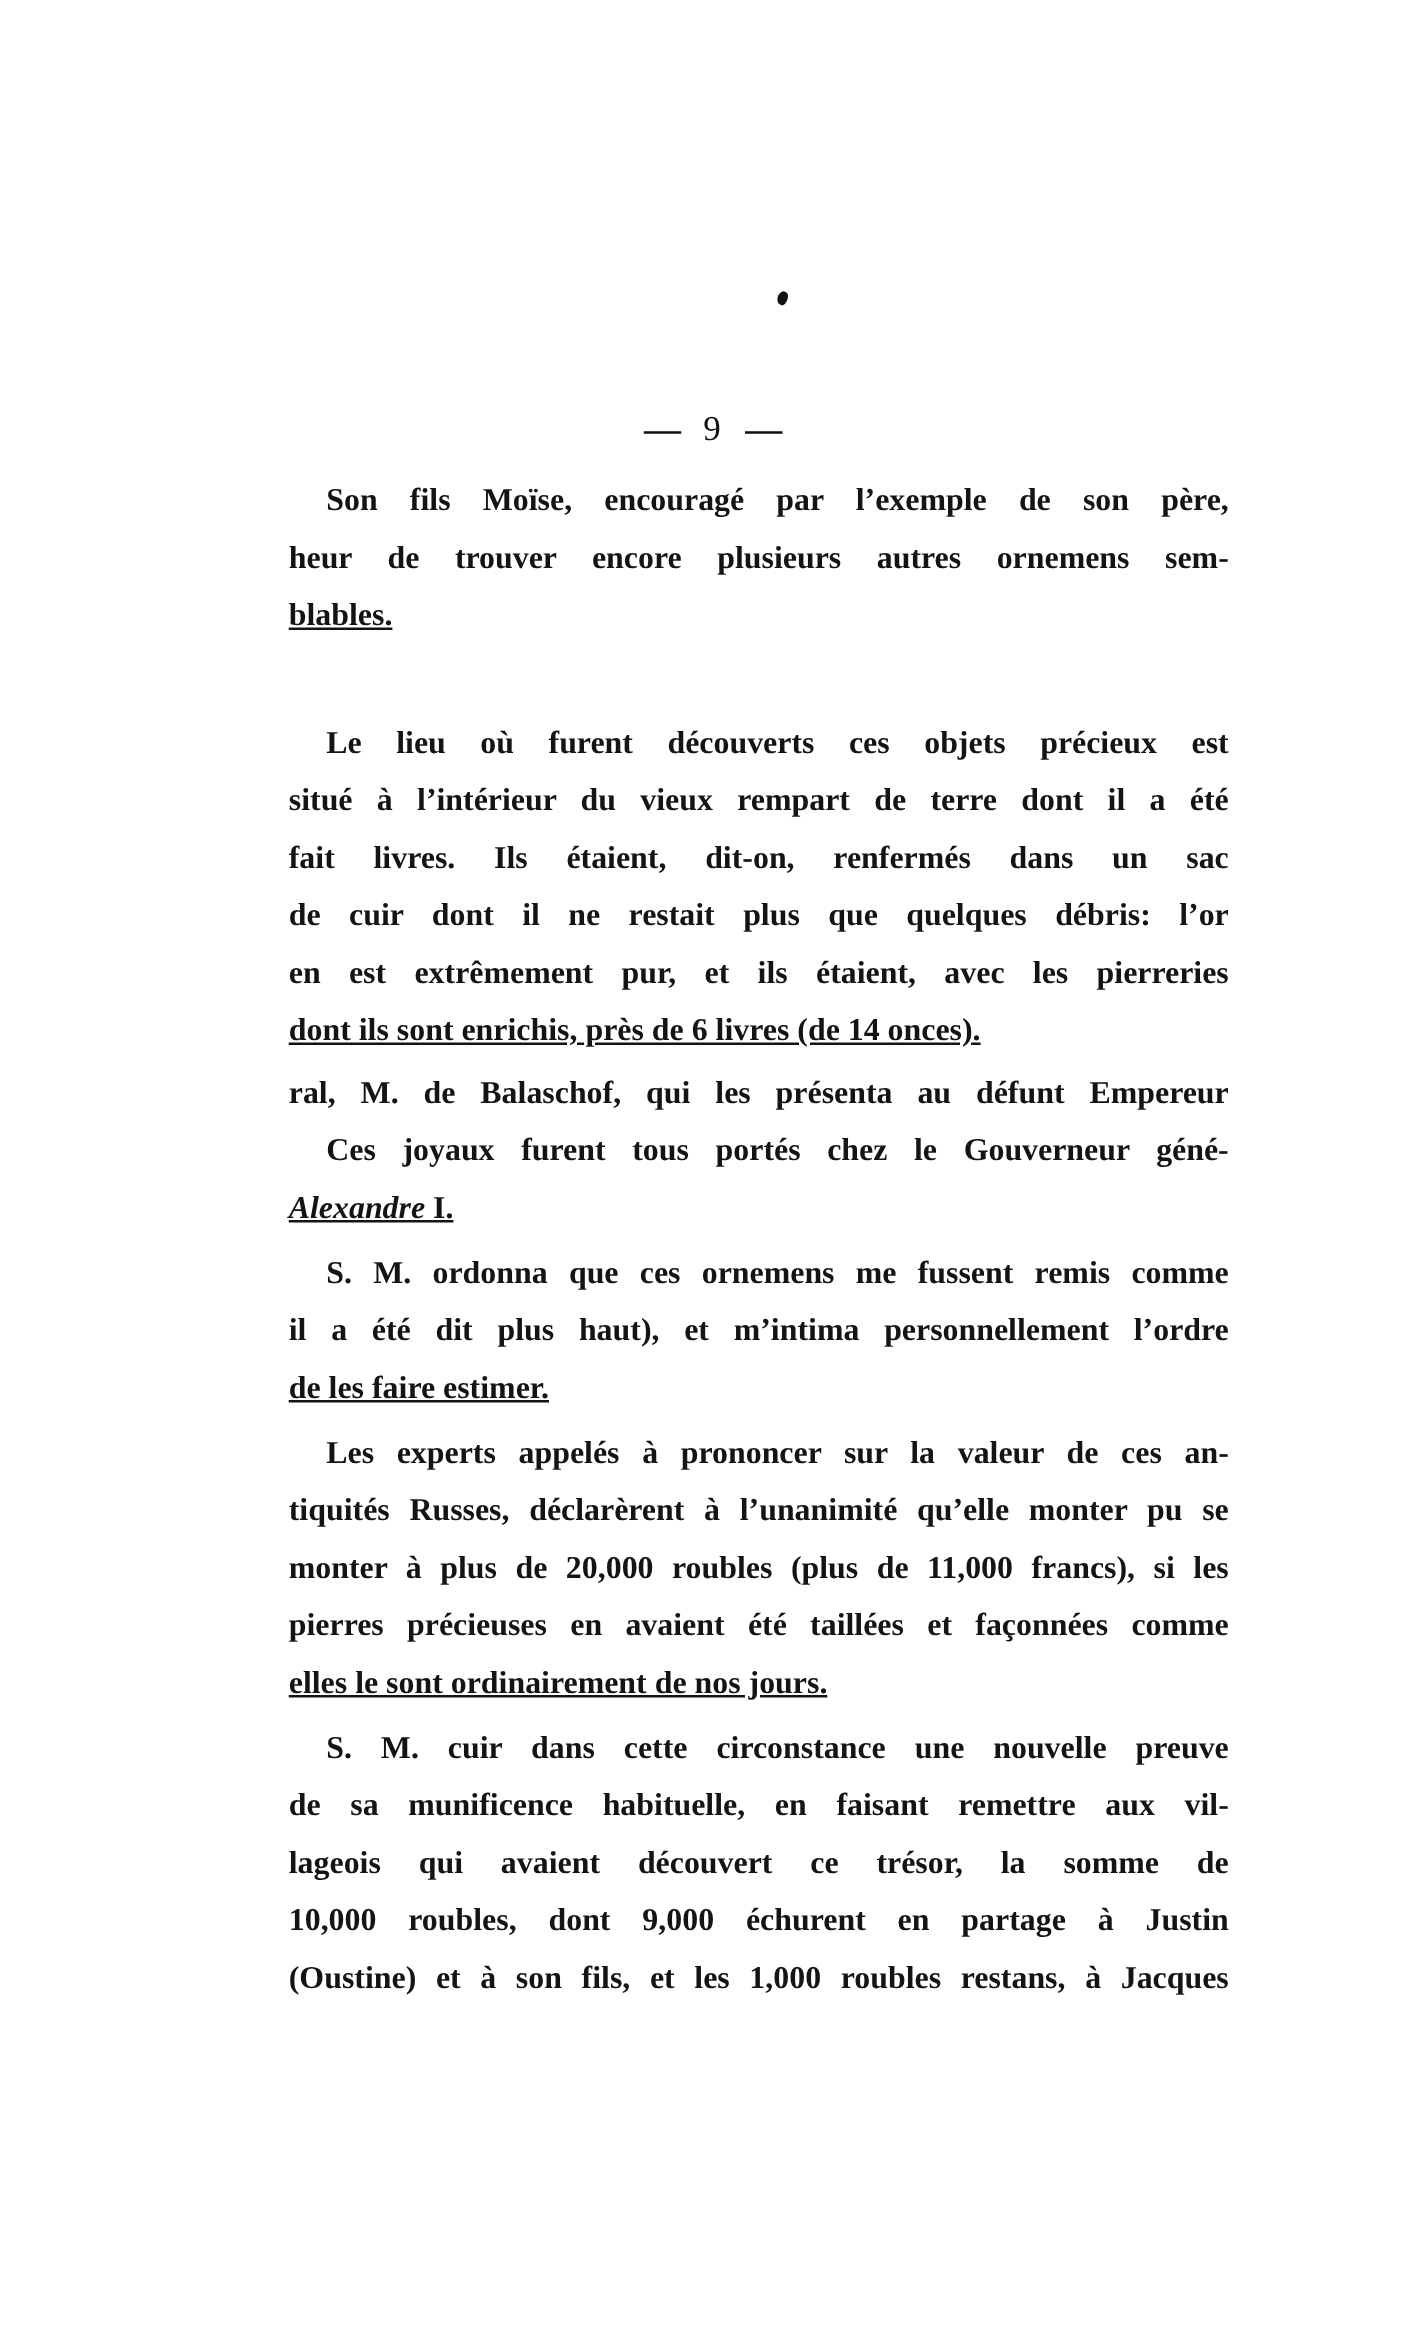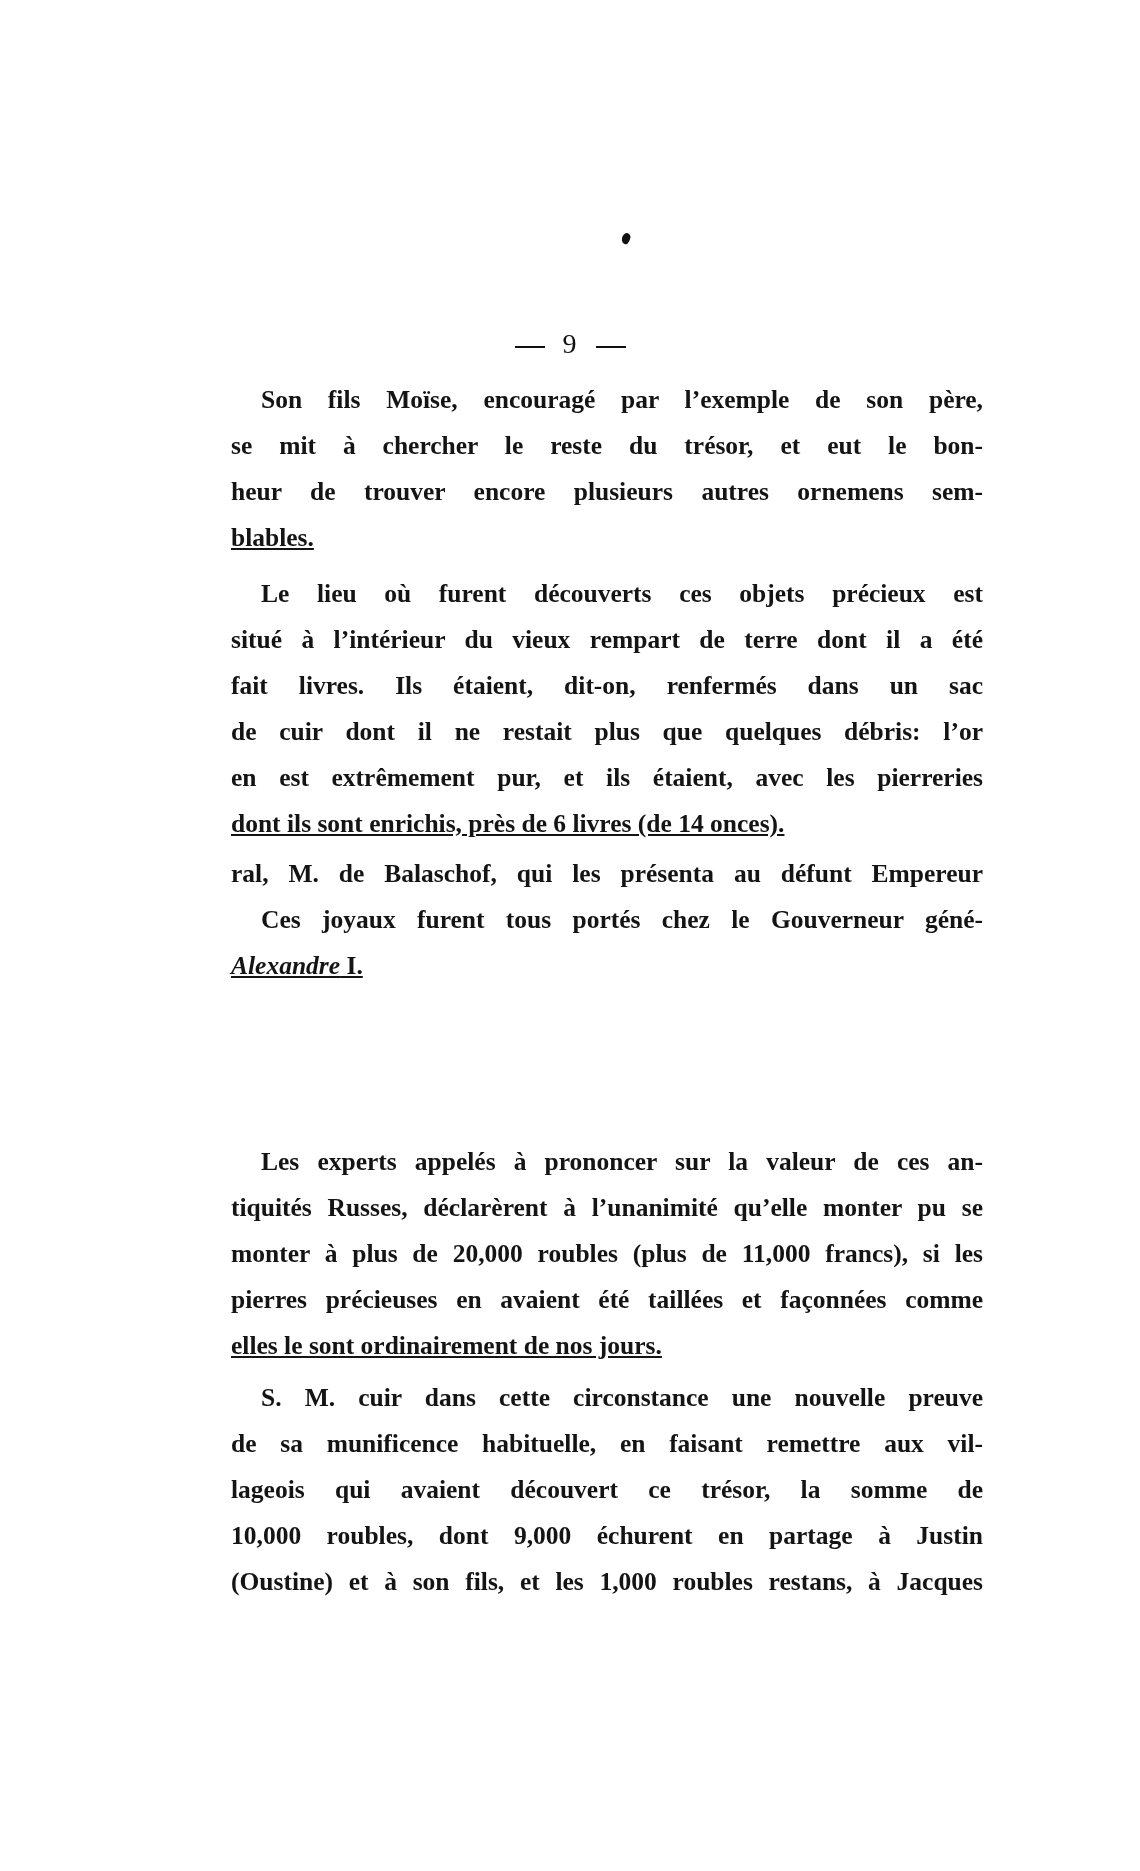--- a/index.html
+++ b/index.html
@@ -21,40 +21,44 @@
 
 <div class="page">
   <div class="speck"></div>
 
   <div class="pagenum">
     <span class="dash"></span><span>9</span><span class="dash"></span>
   </div>
 
   <div class="text" style="top:377px">
     <span class="line indent">Son fils Moïse, encouragé par l’exemple de son père,</span>
-    <span class="line">se mit à chercher le reste du trésor, et eut le bon-</span>
     <span class="line">heur de trouver encore plusieurs autres ornemens sem-</span>
     <span class="line last">blables.</span>
   </div>
 
   <div class="text" style="top:571px">
     <span class="line indent">Le lieu où furent découverts ces objets précieux est</span>
     <span class="line">situé à l’intérieur du vieux rempart de terre dont il a été</span>
     <span class="line">fait livres. Ils étaient, dit-on, renfermés dans un sac</span>
     <span class="line">de cuir dont il ne restait plus que quelques débris: l’or</span>
     <span class="line">en est extrêmement pur, et ils étaient, avec les pierreries</span>
     <span class="line last">dont ils sont enrichis, près de 6 livres (de 14 onces).</span>
   </div>
 
   <div class="text" style="top:851px">
     <span class="line">ral, M. de Balaschof, qui les présenta au défunt Empereur</span>
     <span class="line indent">Ces joyaux furent tous portés chez le Gouverneur géné-</span>
     <span class="line last"><em class="it">Alexandre</em><span> I.</span></span>
   </div>
 
+  <div class="text" style="top:995px">
+    <span class="line indent">S. M. ordonna que ces ornemens me fussent remis comme</span>
+    <span class="line">il a été dit plus haut), et m’intima personnellement l’ordre</span>
+    <span class="line last">de les faire estimer.</span>
+  </div>
 
   <div class="text" style="top:1139px">
     <span class="line indent">Les experts appelés à prononcer sur la valeur de ces an-</span>
     <span class="line">tiquités Russes, déclarèrent à l’unanimité qu’elle monter pu se</span>
     <span class="line">monter à plus de 20,000 roubles (plus de 11,000 francs), si les</span>
     <span class="line">pierres précieuses en avaient été taillées et façonnées comme</span>
     <span class="line last">elles le sont ordinairement de nos jours.</span>
   </div>
 
   <div class="text" style="top:1375px">

